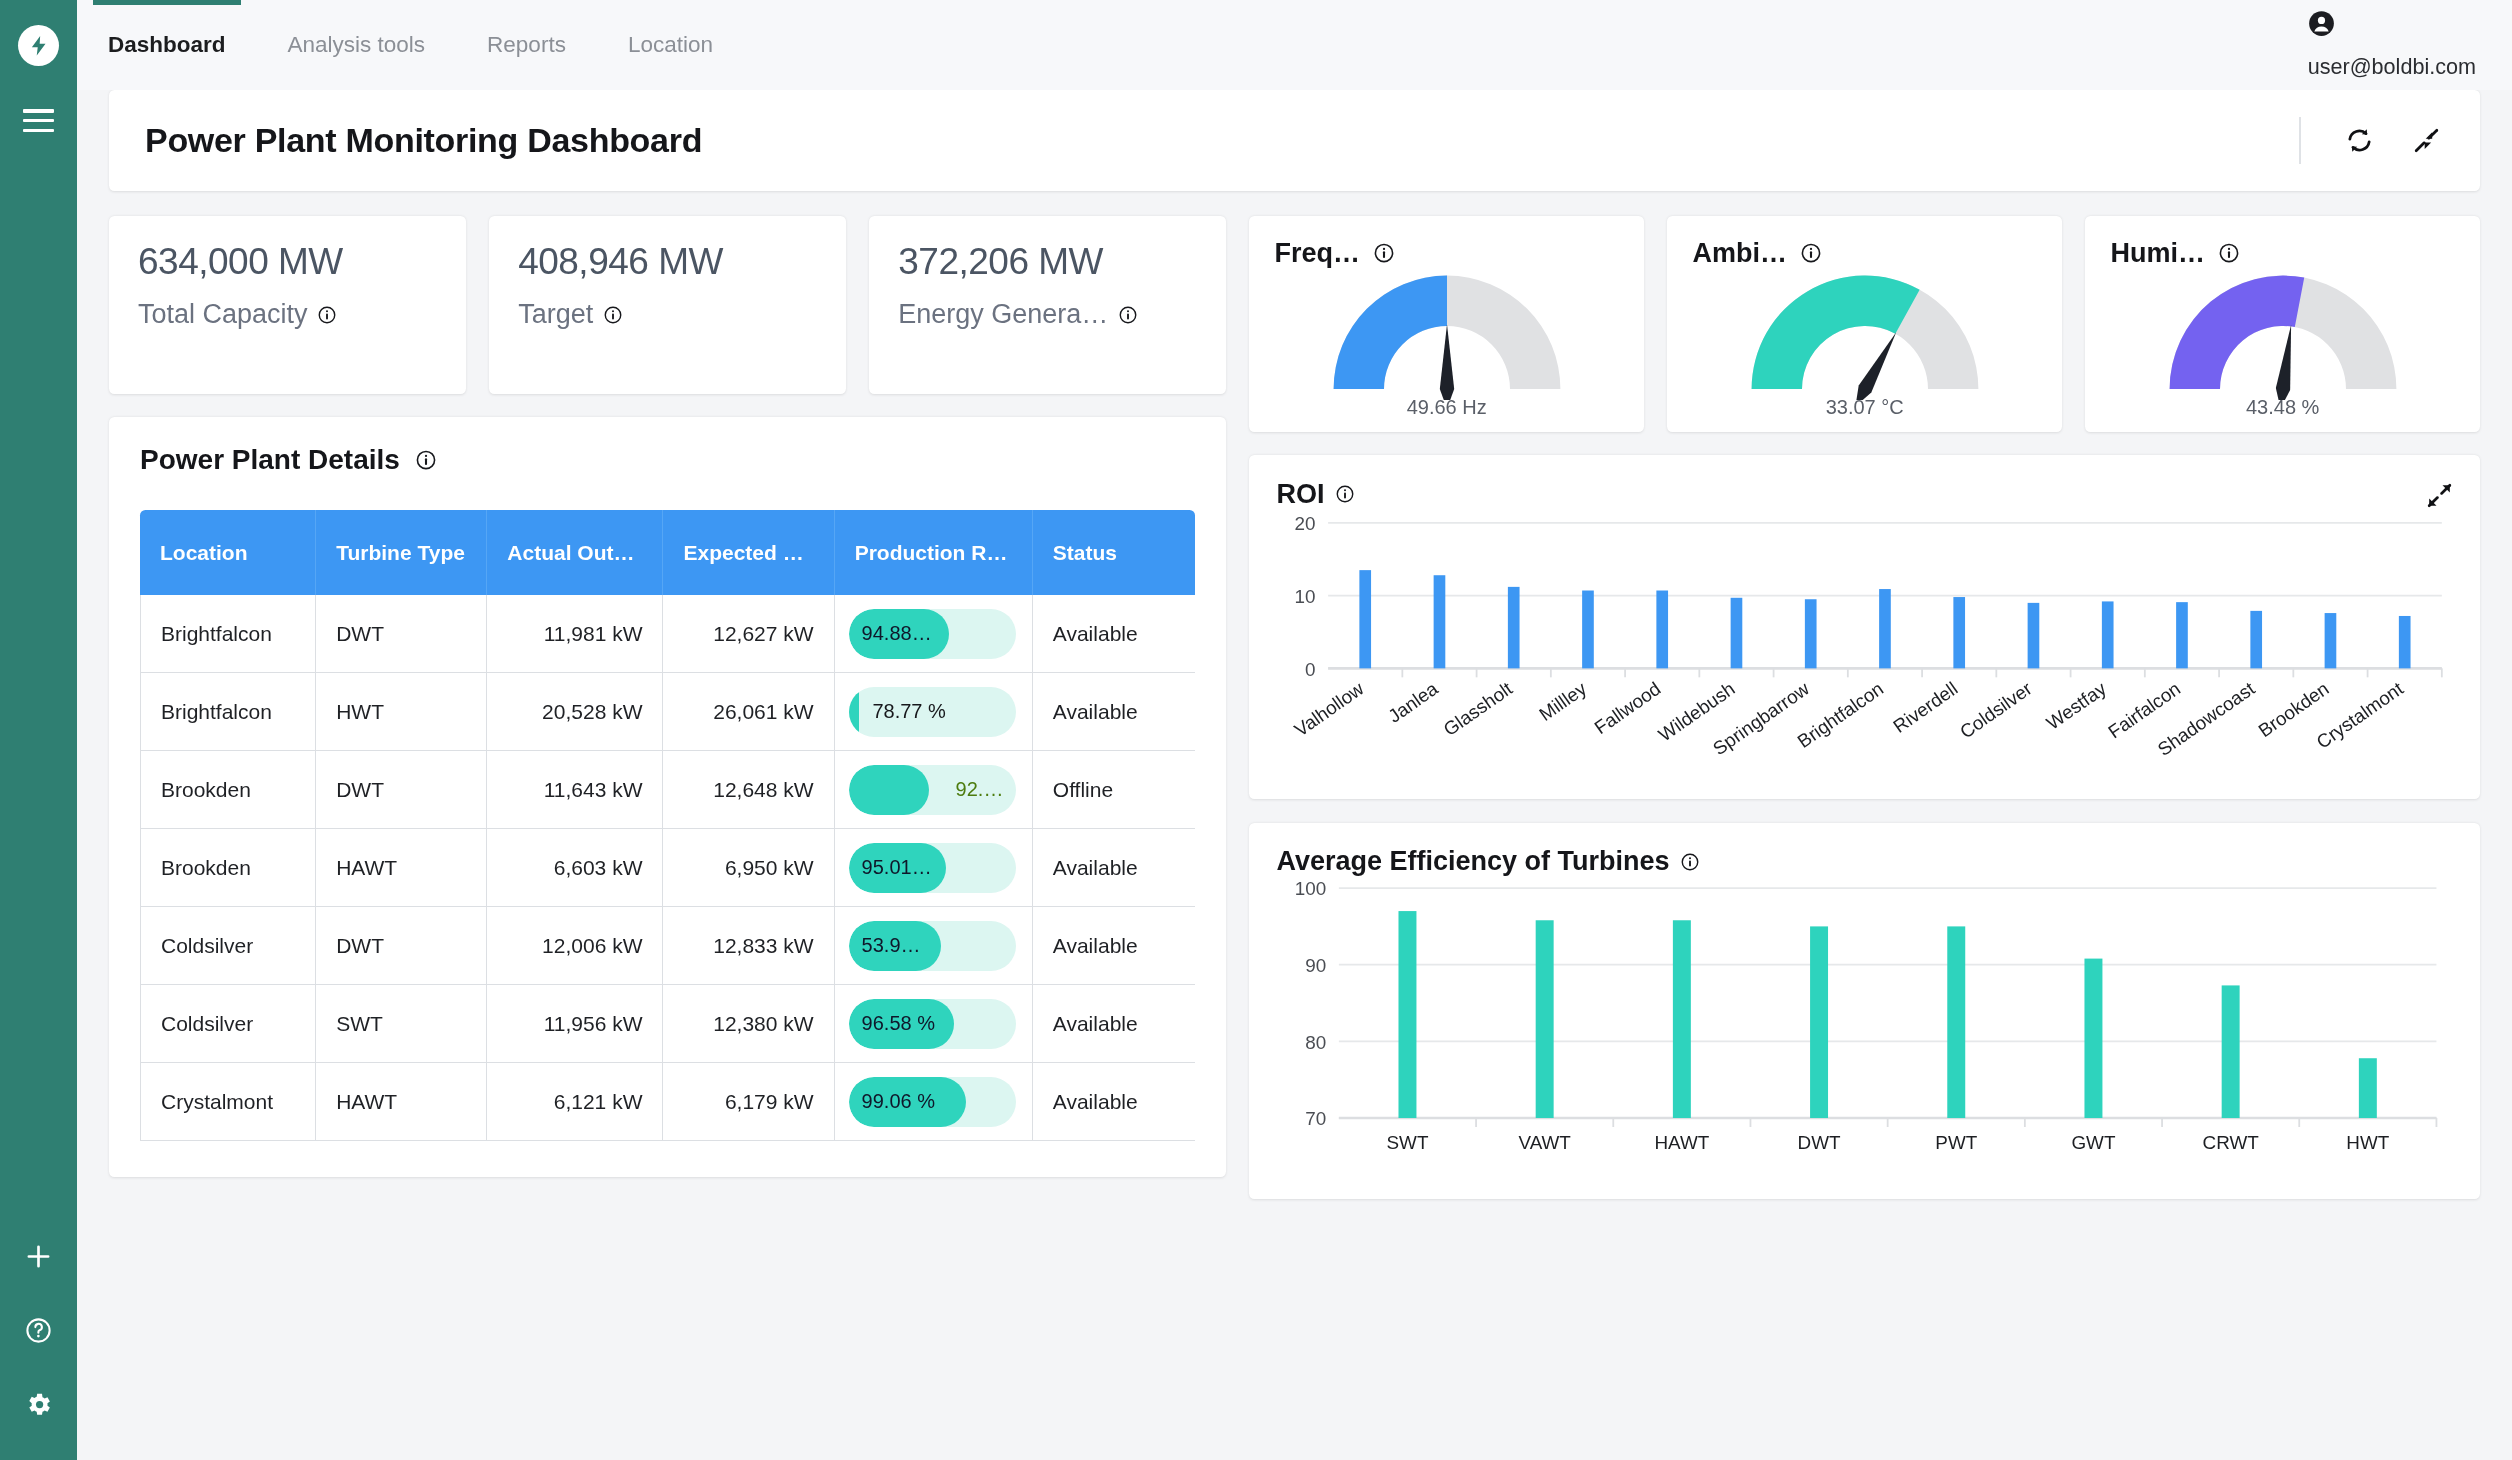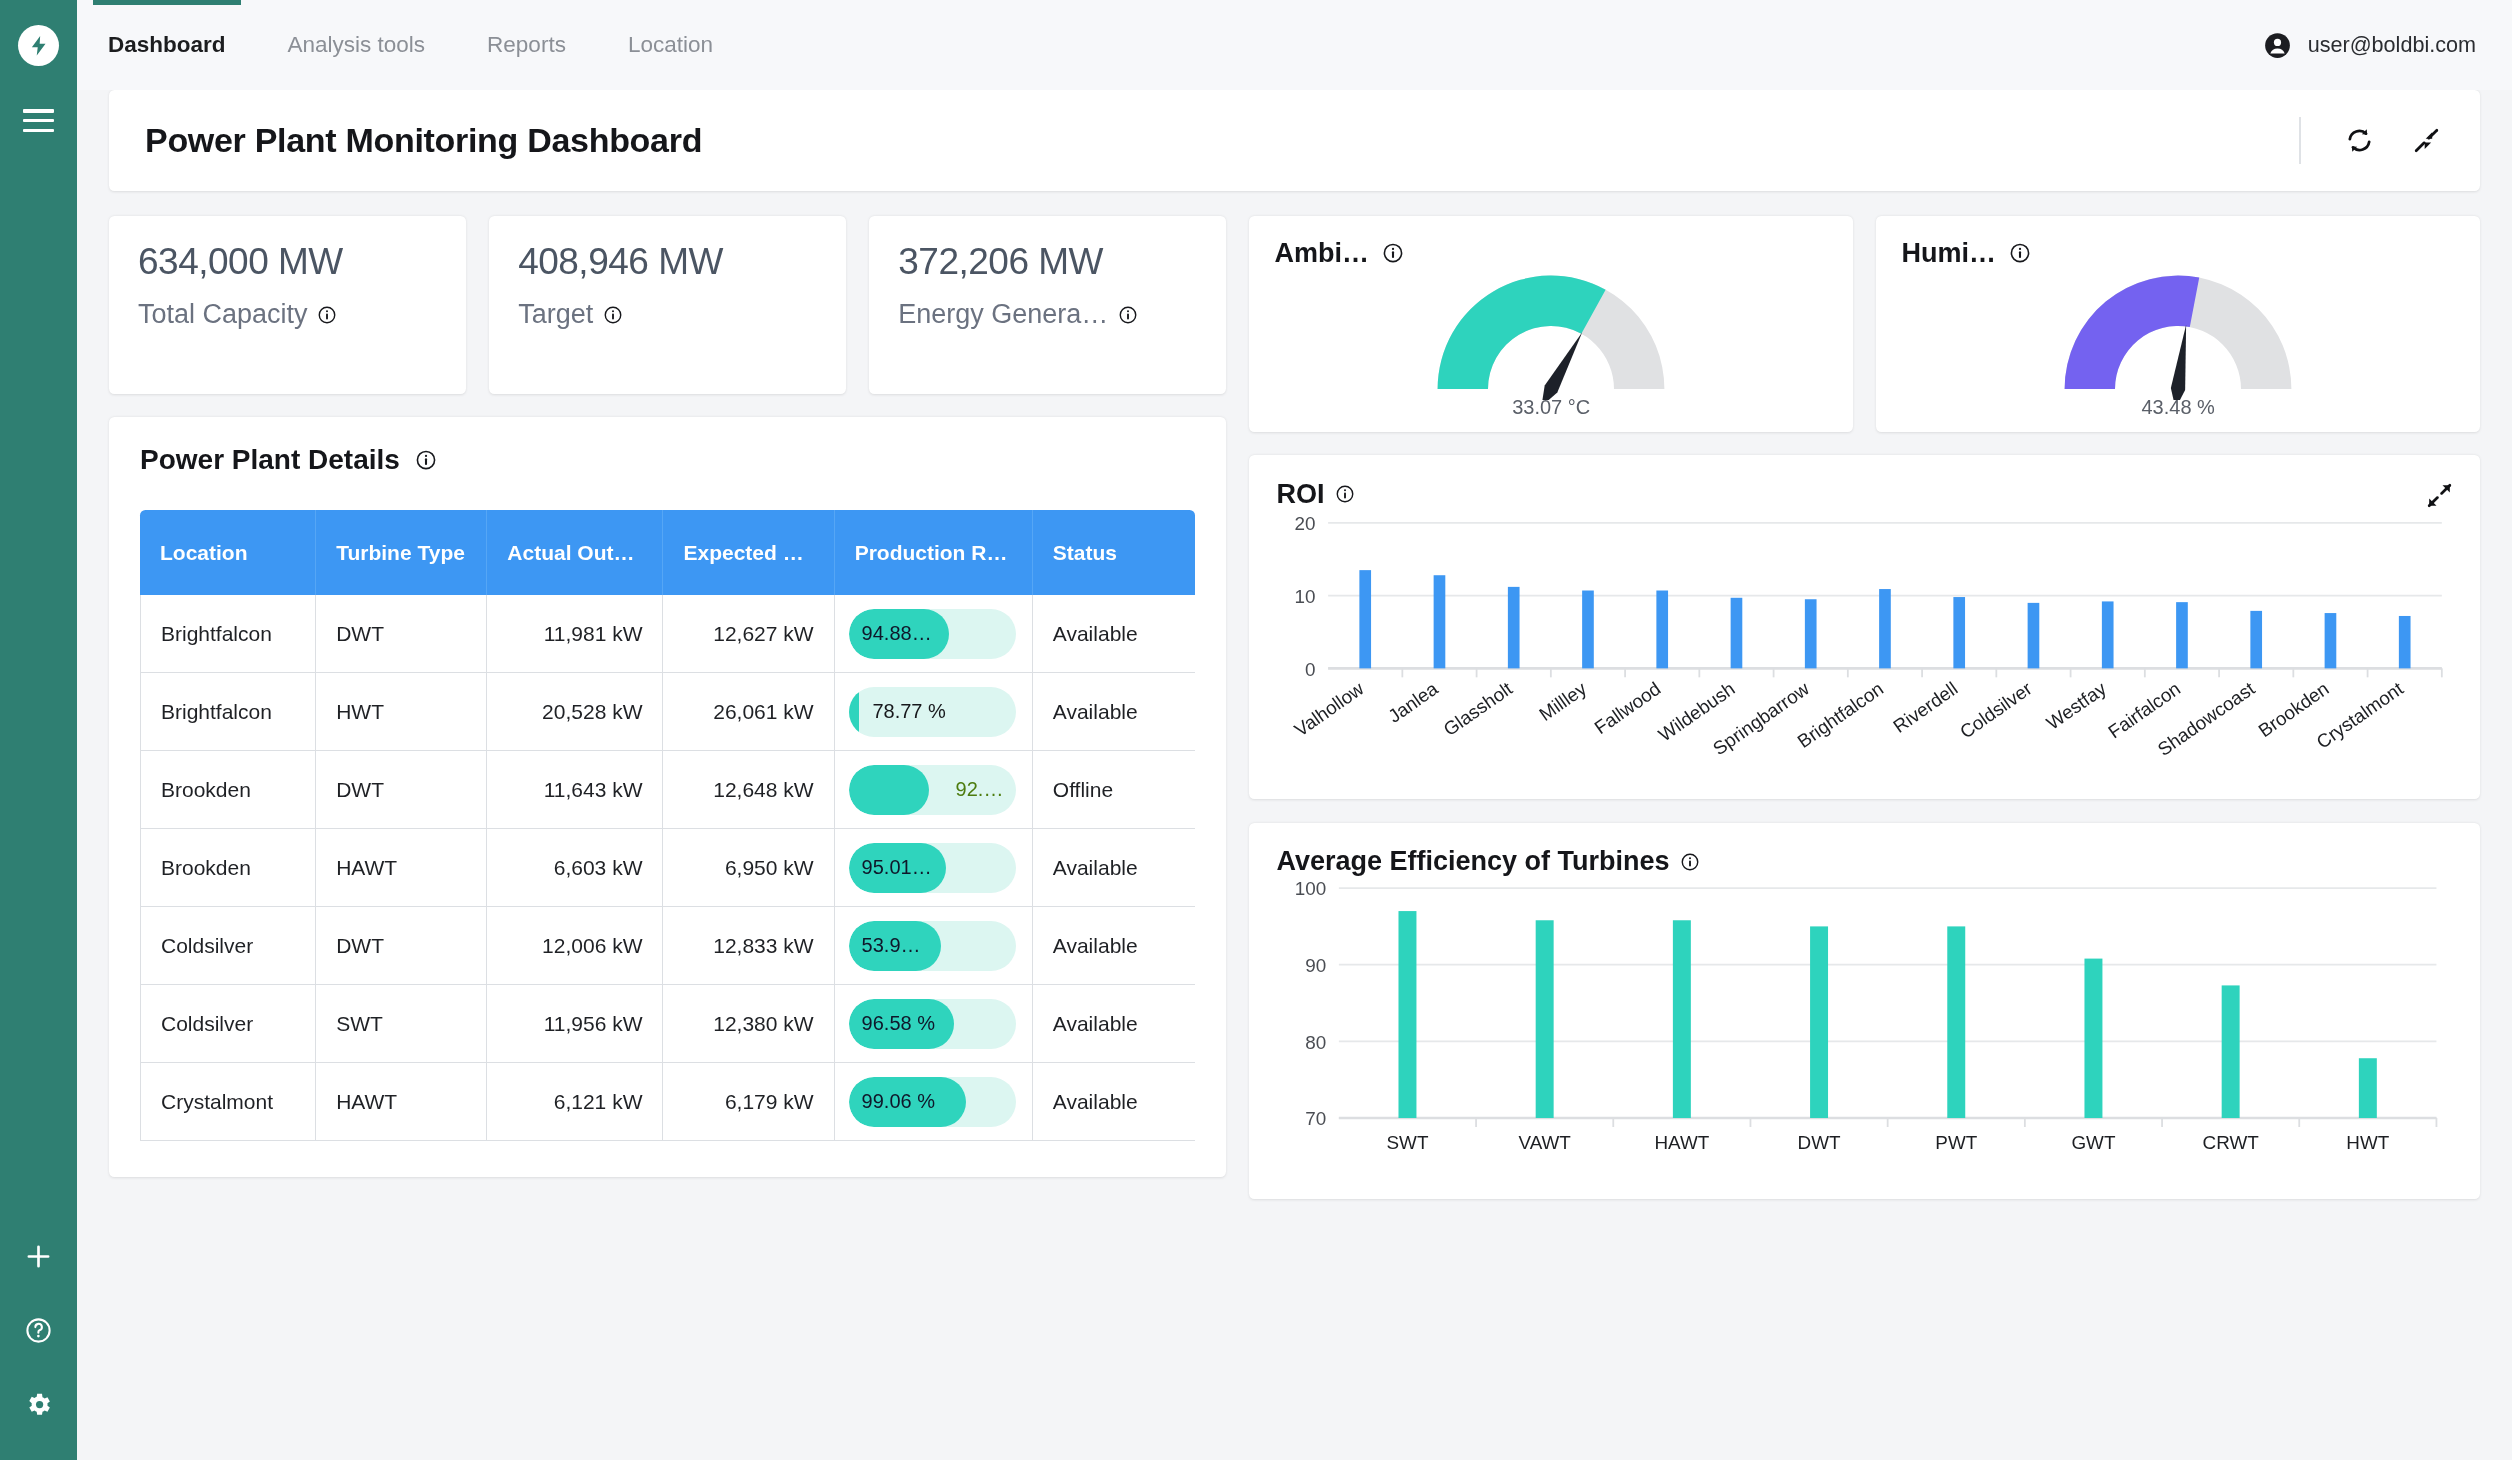--- a/index.html
+++ b/index.html
@@ -45,21 +45,21 @@
   .tabs { display: flex; align-items: stretch; height: 100%; }
   .tab {
     display: flex; align-items: center; padding: 12px 31px;
     font-size: 22.5px; color: #8b8f96; position: relative; cursor: pointer;
   }
   .tab.active { color: #1c1d1f; font-weight: 700; }
   .tab.active::before {
     content: ""; position: absolute; top: 0; left: 16px; right: 16px;
     height: 5.4px; background: #2f7f72;
   }
-  .userbox { margin-left: auto; display: flex; align-items: flex-start; gap: 17px; }
+  .userbox { margin-left: auto; display: flex; align-items: flex-start; gap: 17px; flex-direction: column; }
   .avatar { width: 27px; height: 27px; }
   .useremail { font-size: 21.6px; color: #2b2d31; }
 
   
   .body { flex: 1; padding: 0 32px 0 32px; overflow: hidden; }
 
   .titlebar {
     background: #ffffff; border-radius: 5.4px;
     height: 101px; display: flex; align-items: center;
     padding: 0 36px; margin-top: 0px;
@@ -404,20 +404,42 @@
                   </tr>
                 </tbody>
             </table>
           </div>
 
         </div>
 
         <div class="col-right">
 
           <div class="gauges">
+            <div class="gauge-card card">
+              <div class="gauge-head">
+                <span>Freq…</span>
+                <span class="info-i">
+                  <svg viewBox="0 0 24 24">
+                      <circle cx="12" cy="12" r="10.3" fill="none" stroke="#17181c" stroke-width="1.9"></circle>
+                      <circle cx="12" cy="7.1" r="1.35" fill="#17181c"></circle>
+                      <rect x="10.75" y="10" width="2.5" height="8" rx="1.2" fill="#17181c"></rect>
+                    </svg>
+                </span>
+              </div>
+              <div class="gauge-body">
+                  <div id="gauge-0">
+                    <svg class="gauge-svg" width="270" height="130" viewBox="0 0 300 144">
+                      <path d="M 24 132.00000000000003 A 126 126 0 0 1 276 131.99999999999997 L 220 131.99999999999997 A 70 70 0 0 0 80 132 Z" fill="#e0e1e3"></path>
+                      <path d="M 24 132.00000000000003 A 126 126 0 0 1 149.99999999999997 6 L 150 62 A 70 70 0 0 0 80 132 Z" fill="#3d97f3"></path>
+                      <path d="M 150 60 L 158 132 L 150 154 L 142 132 Z" fill="#1d2129"></path>
+                    </svg>
+                  </div>
+                </div>
+              <div class="gauge-val">49.66 Hz</div>
+            </div>
 
             <div class="gauge-card card">
               <div class="gauge-head">
                 <span>Ambi…</span>
                 <span class="info-i">
                   <svg viewBox="0 0 24 24">
                       <circle cx="12" cy="12" r="10.3" fill="none" stroke="#17181c" stroke-width="1.9"></circle>
                       <circle cx="12" cy="7.1" r="1.35" fill="#17181c"></circle>
                       <rect x="10.75" y="10" width="2.5" height="8" rx="1.2" fill="#17181c"></rect>
                     </svg>

